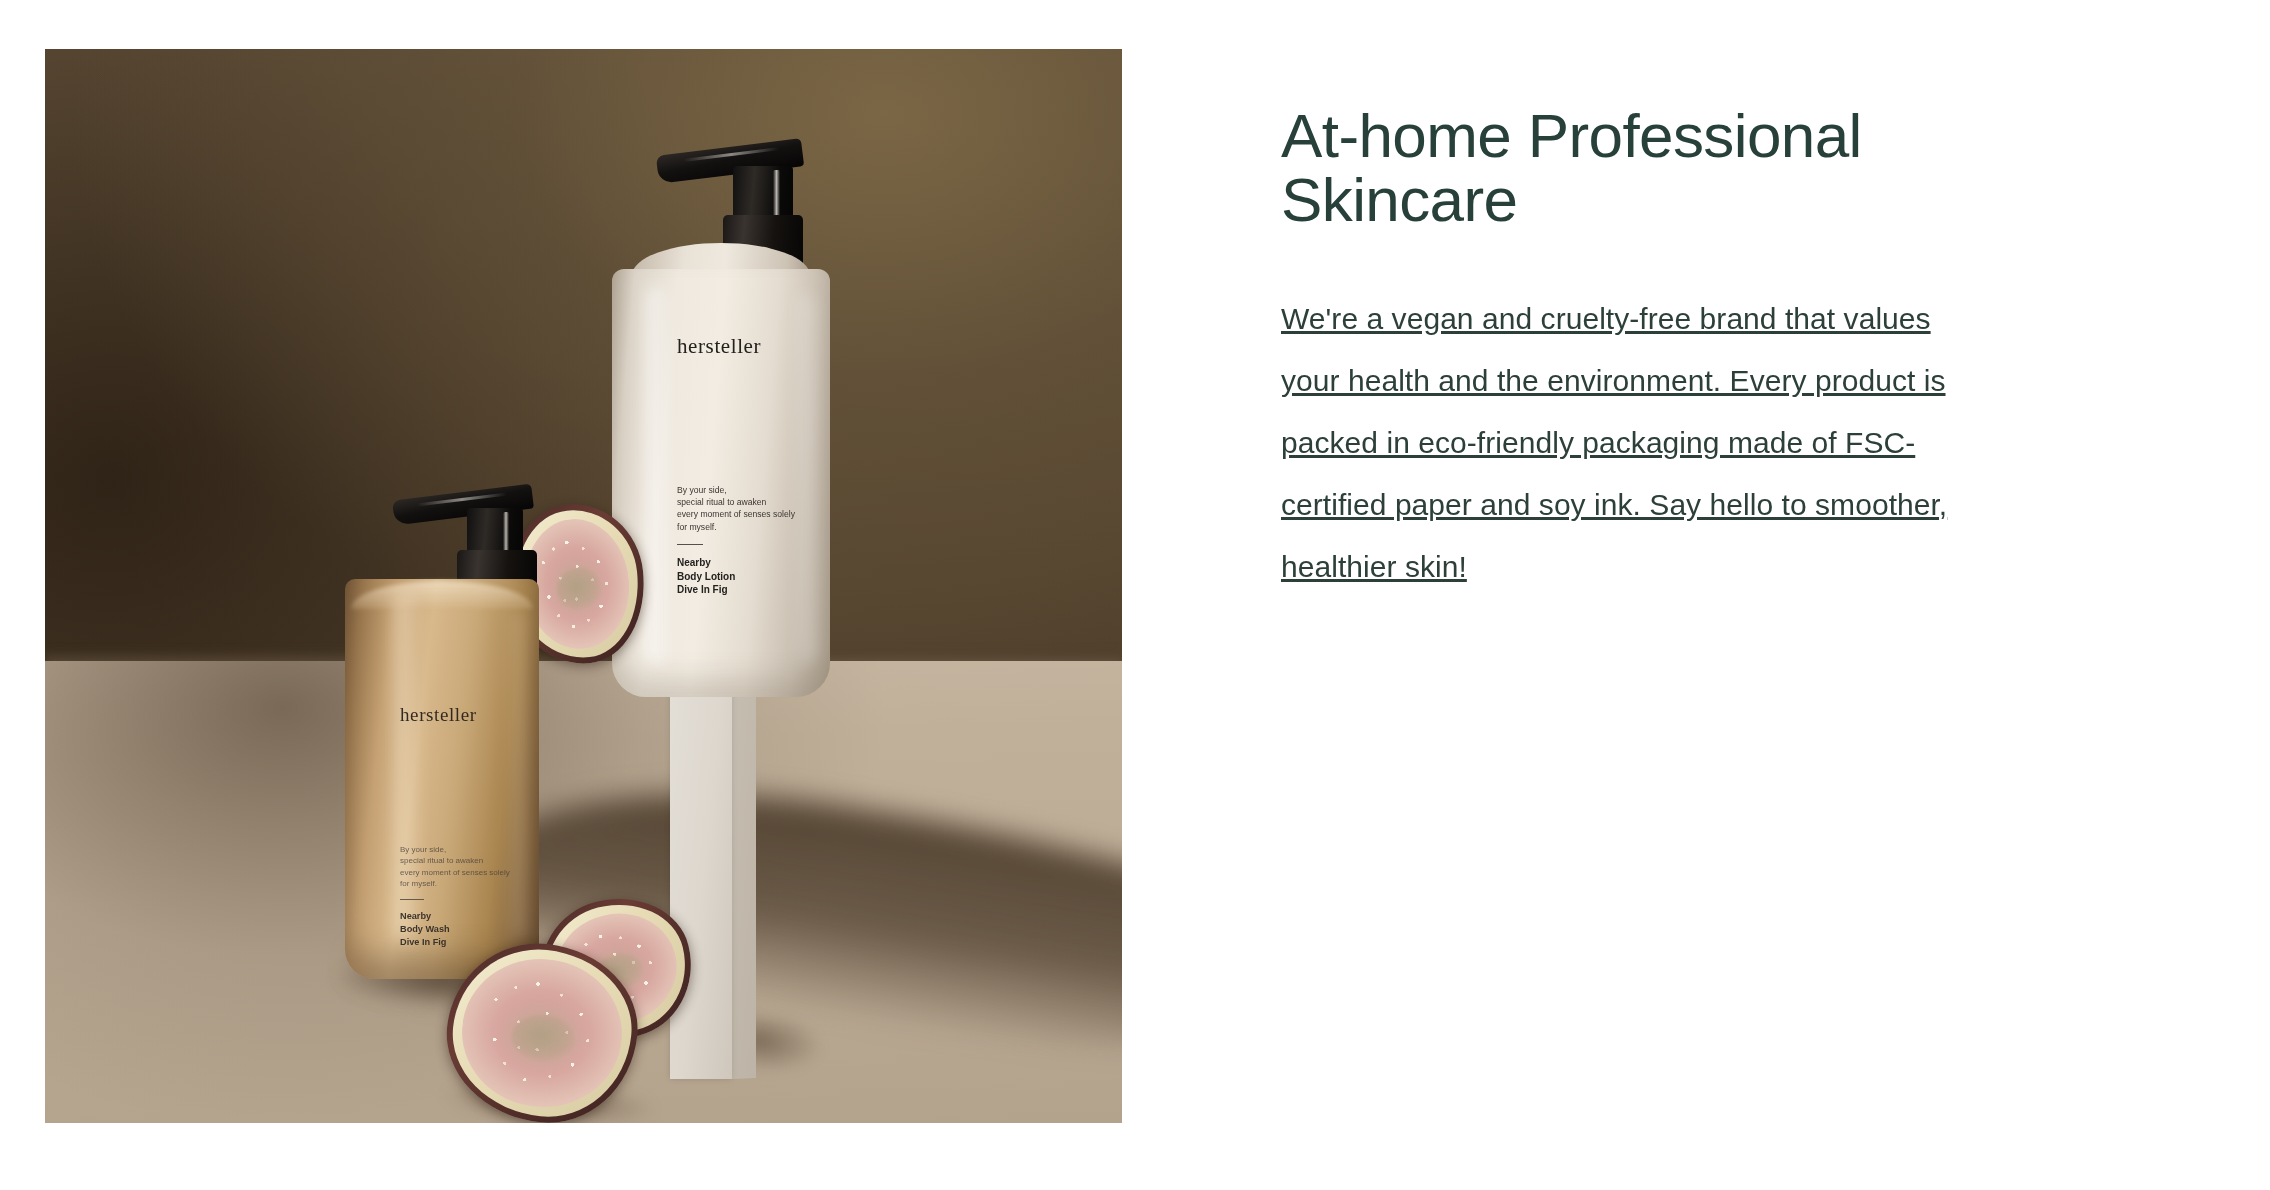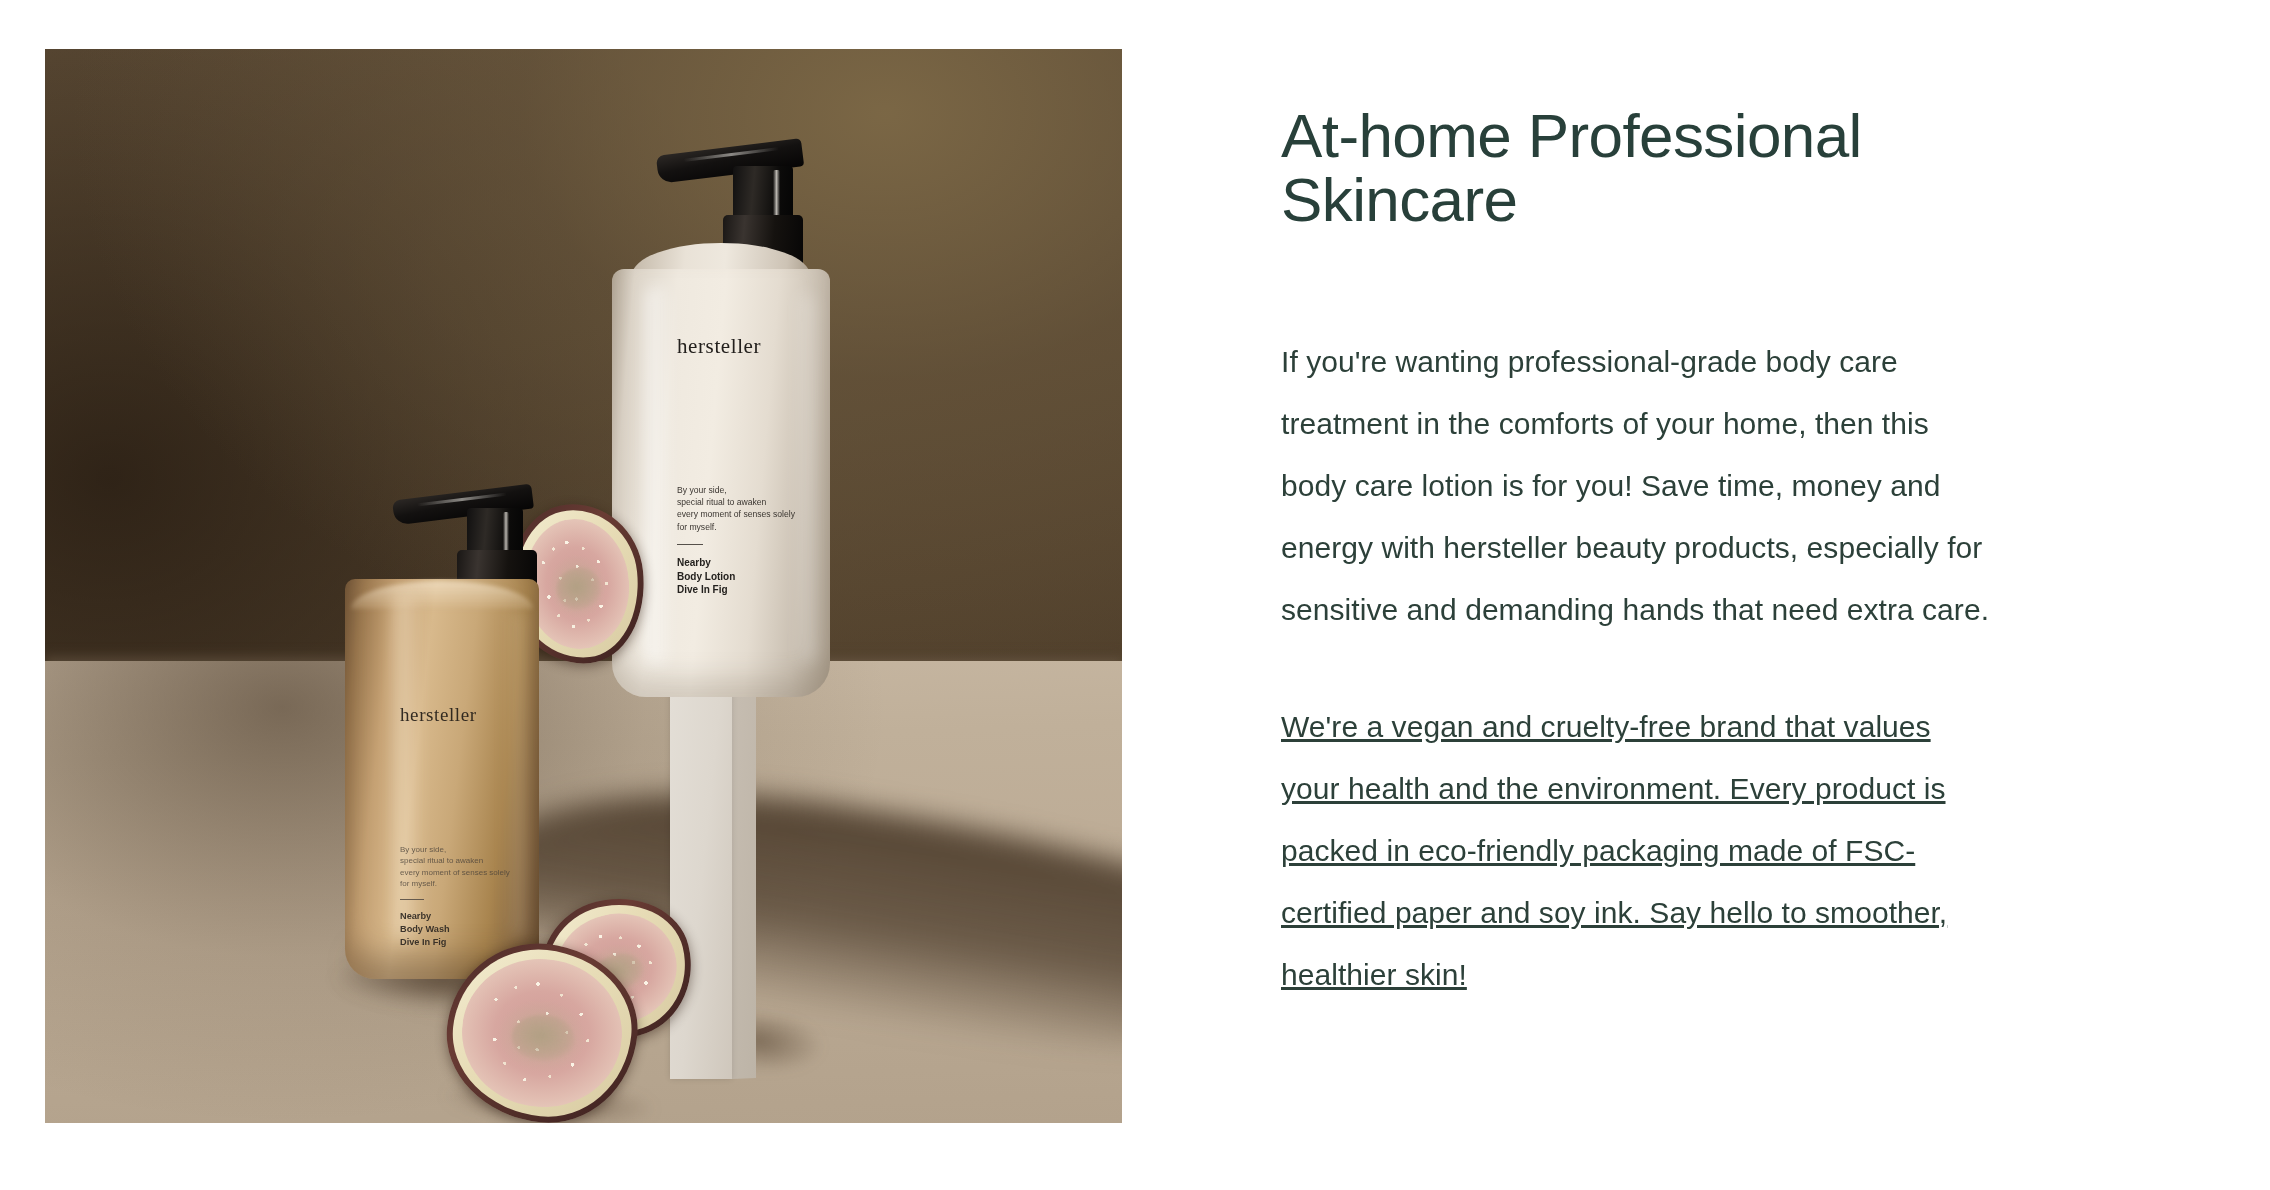--- a/index.html
+++ b/index.html
@@ -501,17 +501,16 @@
       <div class="fig-rind"></div>
       <div class="fig-flesh"></div>
       <div class="fig-seeds"></div>
       <div class="fig-core"></div>
     </div>
 
   </div>
 
   <div class="copy">
     <h1 class="headline">At-home Professional Skincare</h1>
-    <p class="body-para para-1">If you're wanting professional-grade body care treatment in the comforts of your home, then this body care lotion is for you! Save time, money and energy with hersteller beauty products, especially for sensitive and demanding hands that need extra care.</p>
     <p class="body-para para-2">We're a vegan and cruelty-free brand that values your health and the environment. Every product is packed in eco-friendly packaging made of FSC-certified paper and soy ink. Say hello to smoother, healthier skin!</p>
   </div>
 
 </div>
 
 </body></html>

